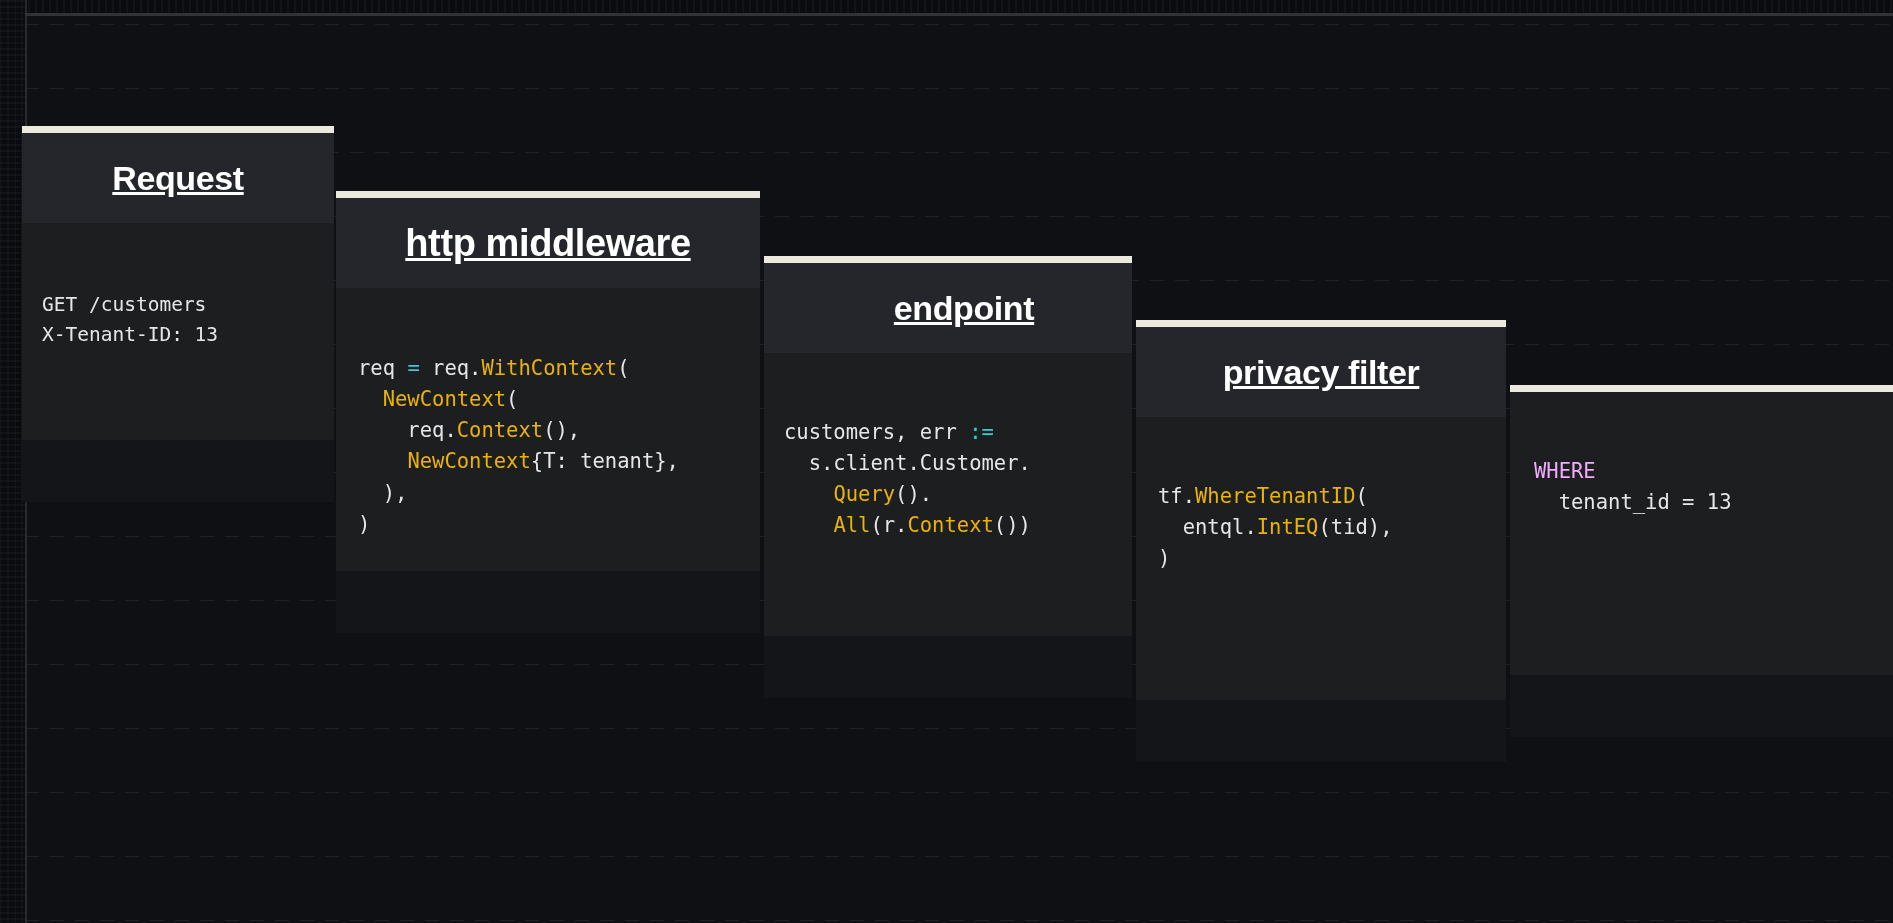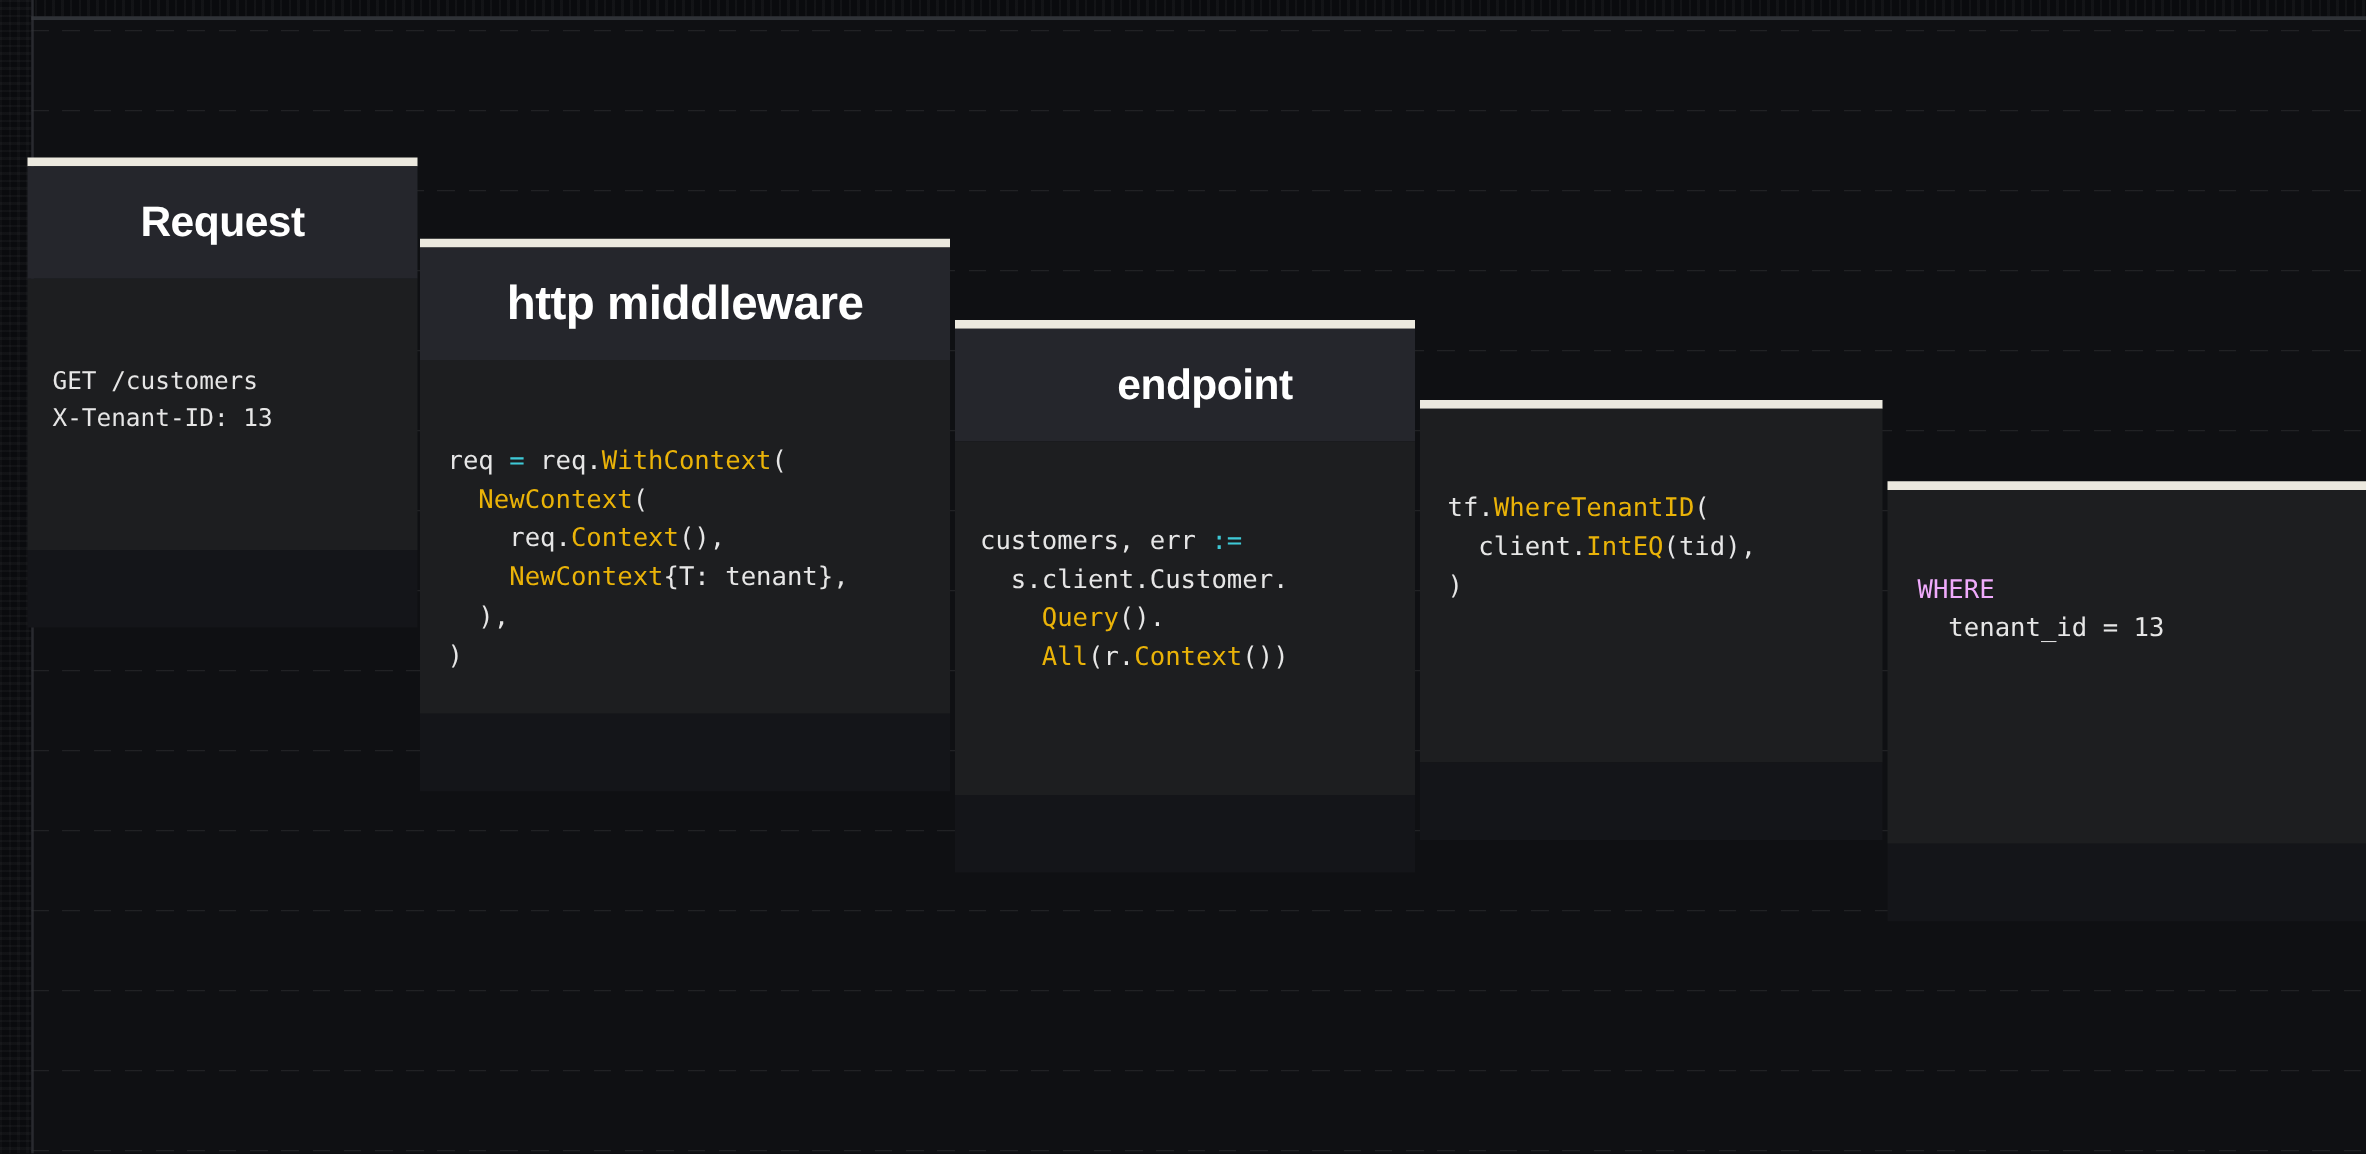--- a/index.html
+++ b/index.html
@@ -99,20 +99,21 @@
     align-items: center;
     justify-content: center;
     box-sizing: border-box;
   }
   .card-title {
     color: #ffffff;
     font-weight: 700;
     letter-spacing: -0.4px;
     white-space: nowrap;
     text-align: center;
+    text-decoration: underline;
   }
   .card-body {
     background: #1d1e20;
     box-sizing: border-box;
     overflow: hidden;
   }
   .card-tail {
     background: #141519;
     box-sizing: border-box;
   }
@@ -231,23 +232,26 @@
       <pre class="code"><span>customers, err </span><span class="kw-op">:=</span>
 <span>  s.client.Customer.</span>
 <span>    </span><span class="kw-fn">Query</span><span>().</span>
 <span>    </span><span class="kw-fn">All</span><span>(r.</span><span class="kw-fn">Context</span><span>())</span></pre>
     </div>
     <div class="card-tail"></div>
   </div>
 
   <div class="card" id="card-privacy">
     <div class="card-accent"></div>
+    <div class="card-head">
+      <div class="card-title">privacy filter</div>
+    </div>
     <div class="card-body">
       <pre class="code"><span>tf.</span><span class="kw-fn">WhereTenantID</span><span>(</span>
-<span>  client.</span><span class="kw-fn">IntEQ</span><span>(tid),</span>
+<span>  entql.</span><span class="kw-fn">IntEQ</span><span>(tid),</span>
 <span>)</span></pre>
     </div>
     <div class="card-tail"></div>
   </div>
 
   <div class="card" id="card-dbquery">
     <div class="card-accent"></div>
     <div class="card-body">
       <pre class="code"><span class="kw-sql">WHERE</span>
 <span>  tenant_id = 13</span></pre>

